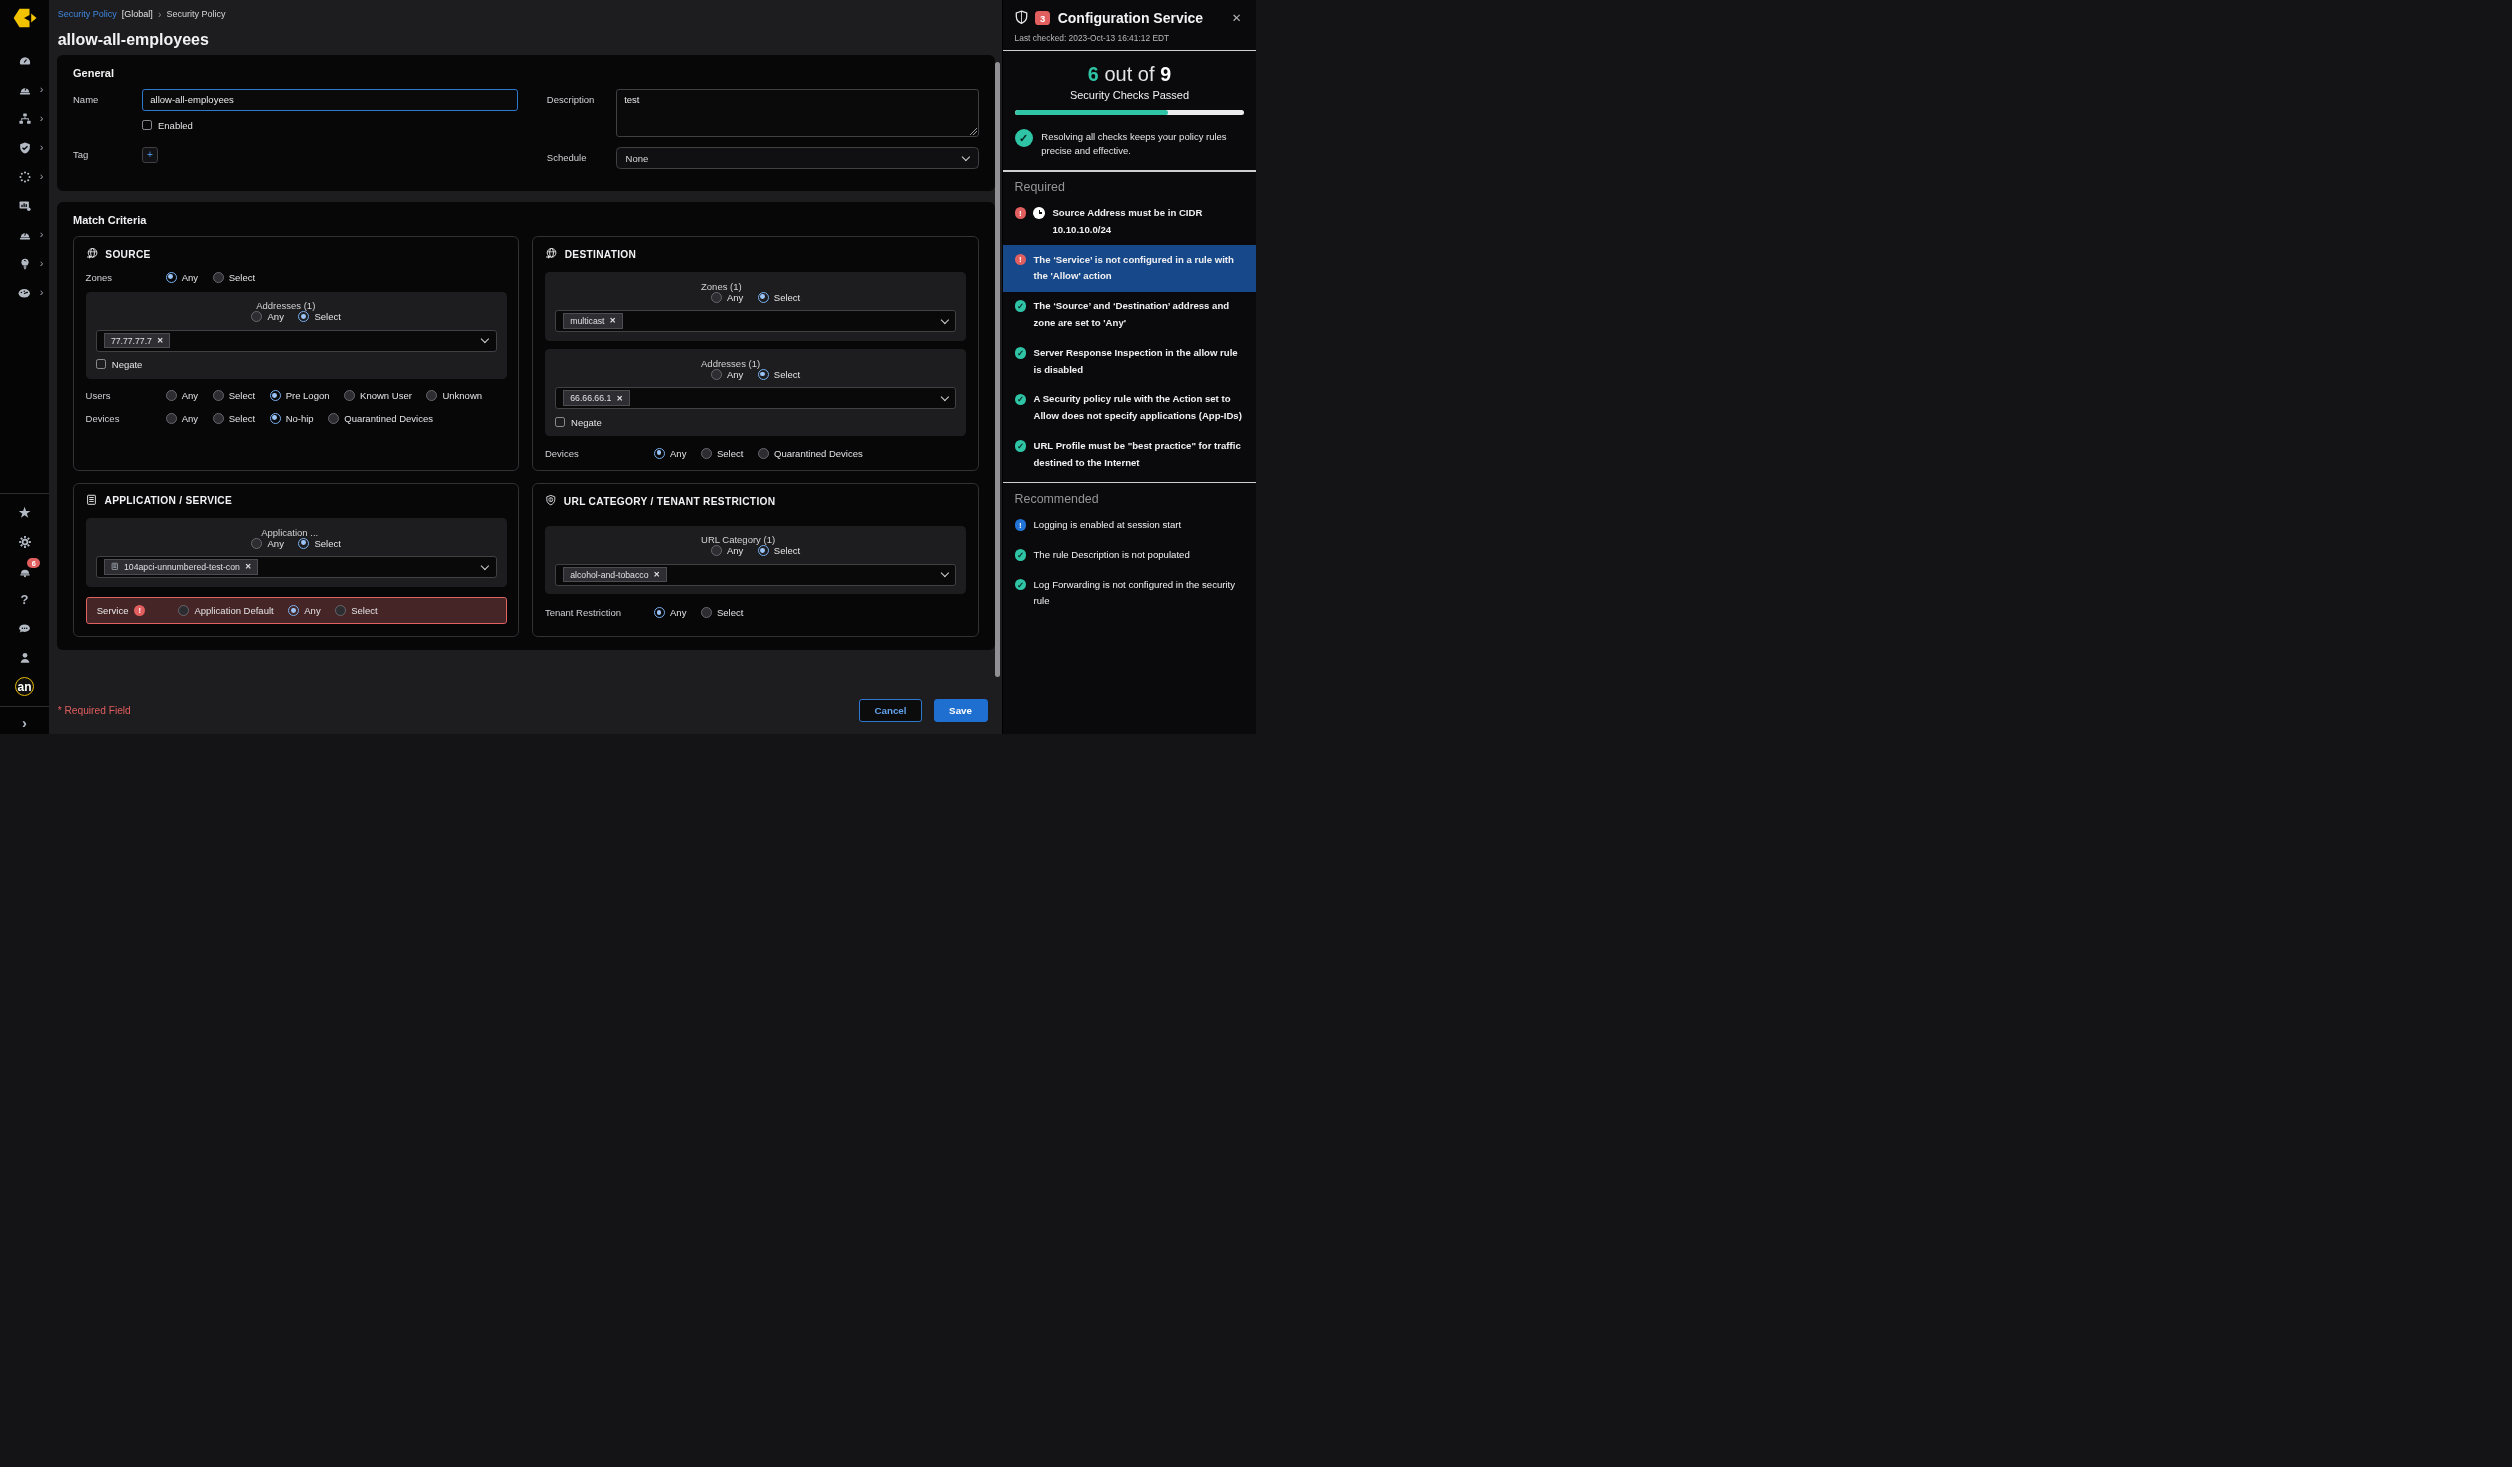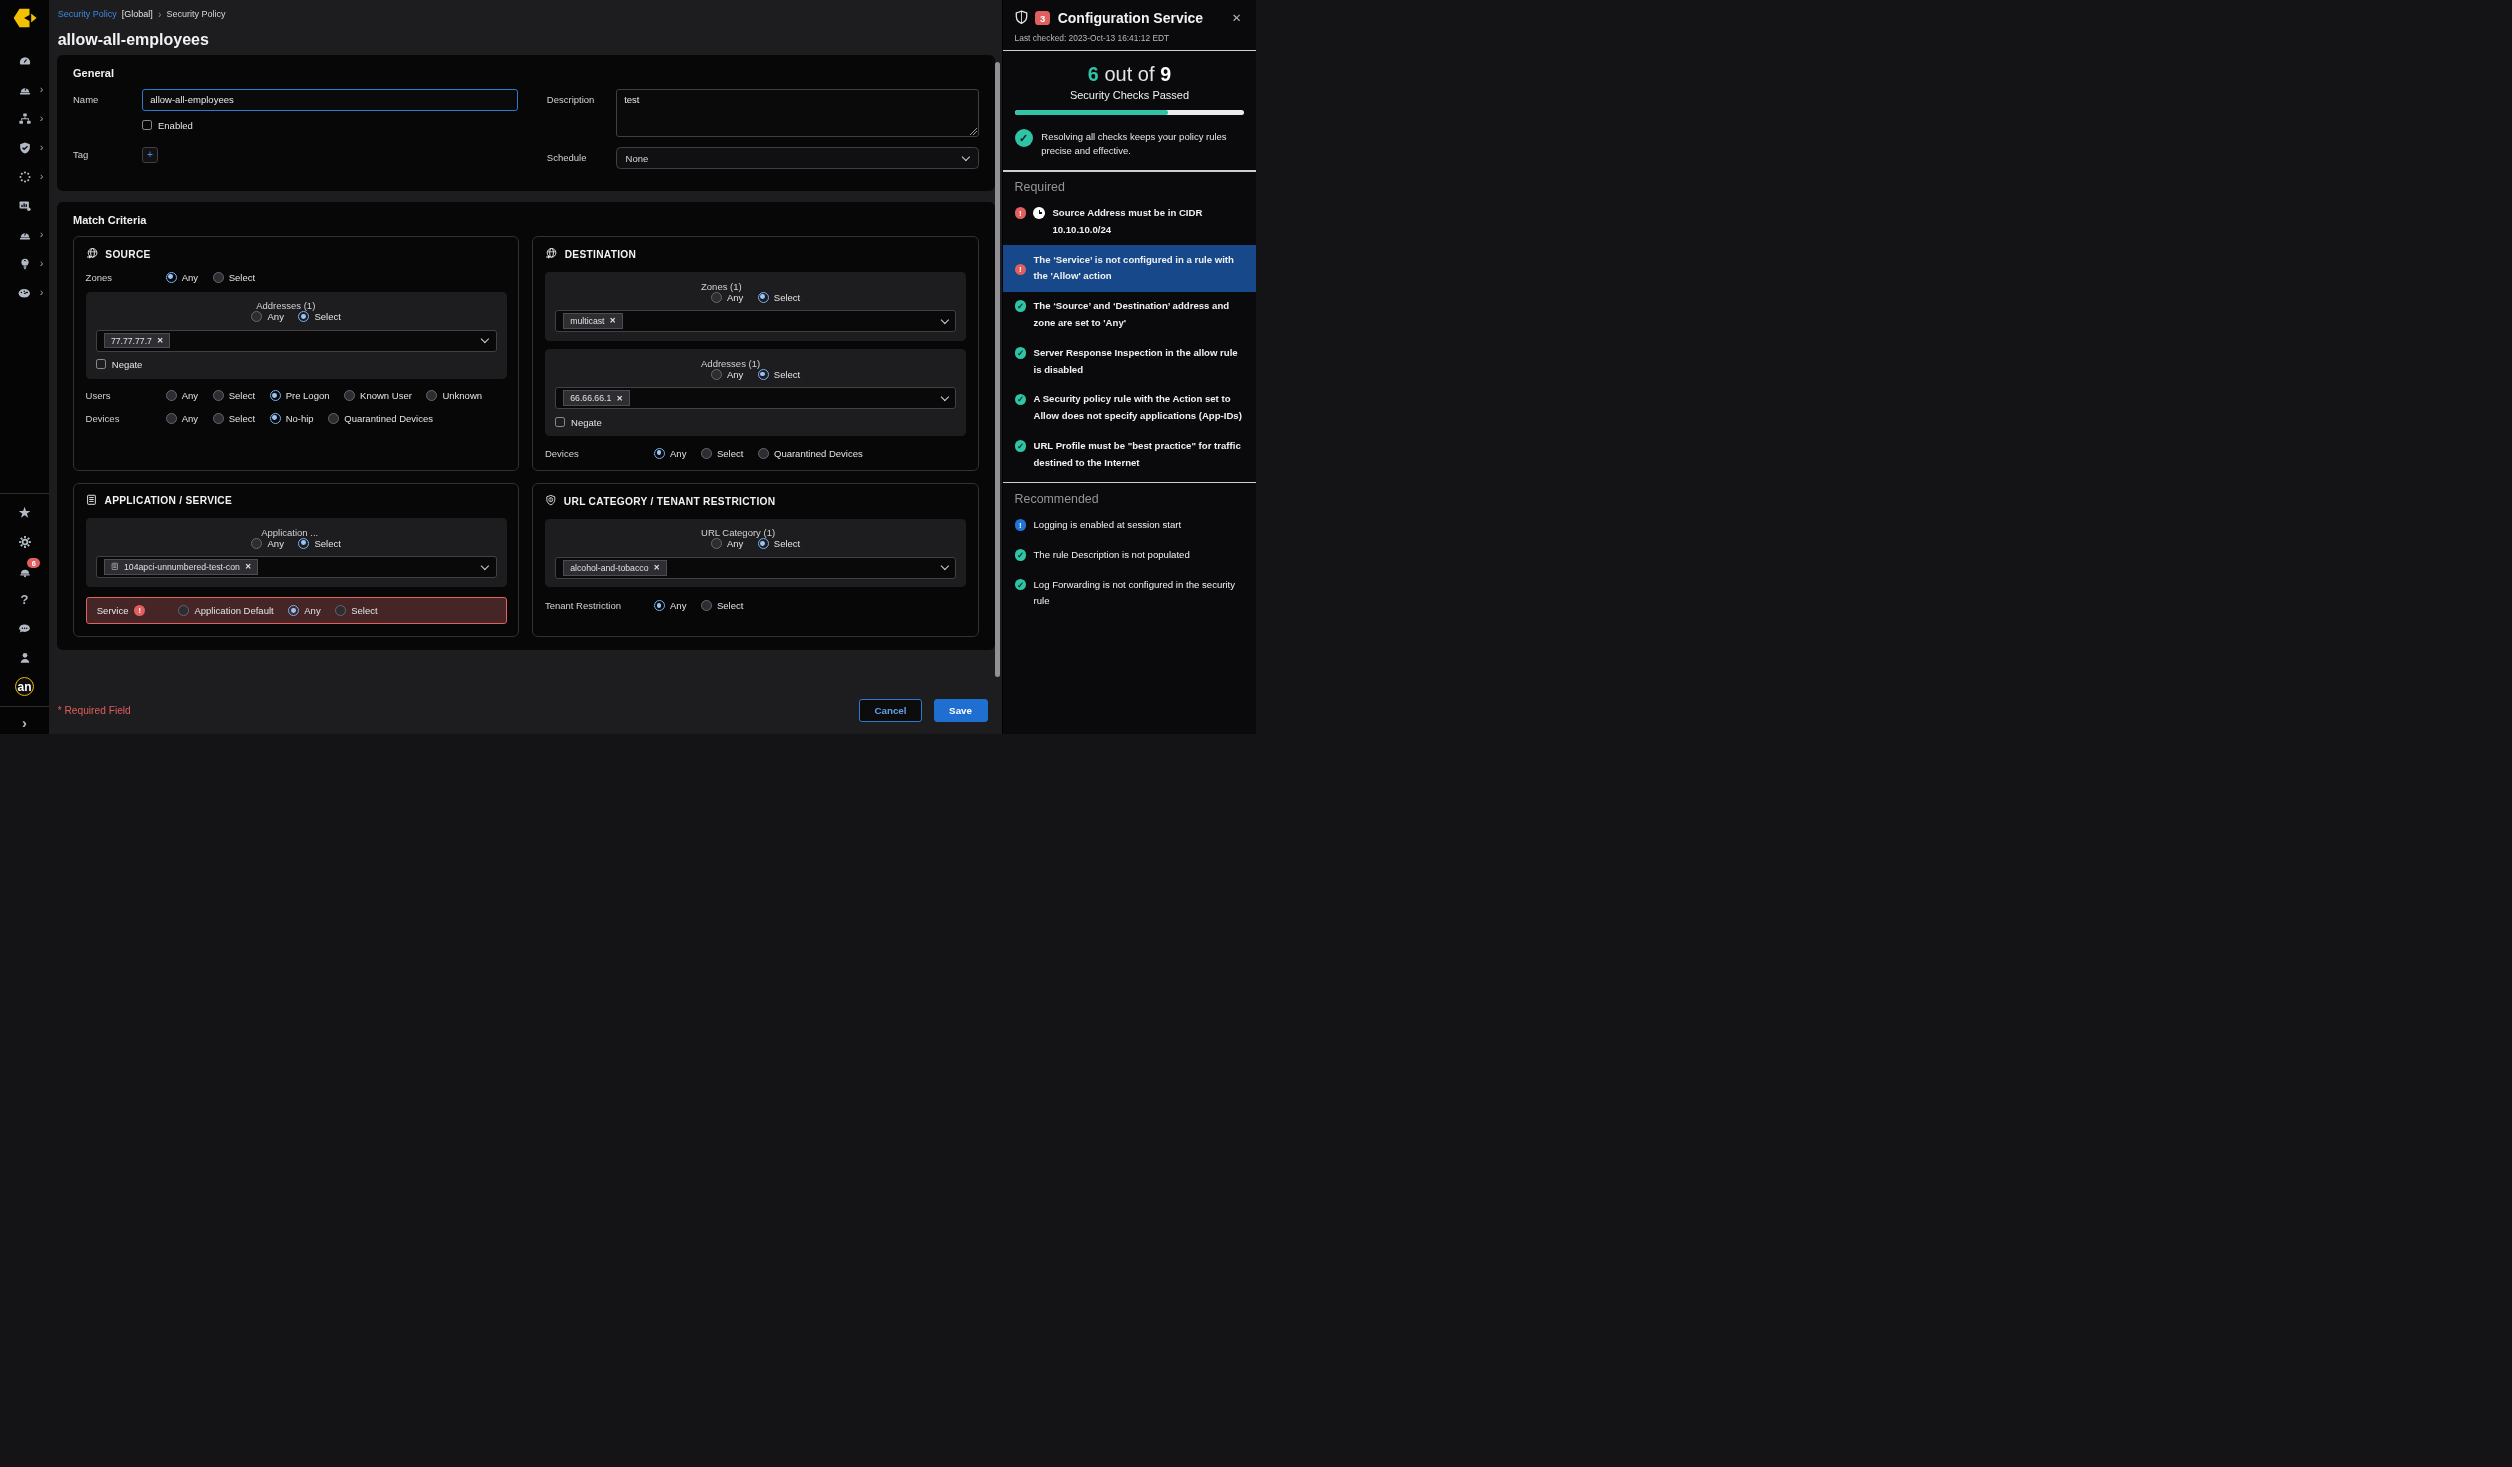--- a/index.html
+++ b/index.html
@@ -98,21 +98,21 @@
   .score-sub { color:#f0f0f2; font-size:11px; margin-top:2.9px; }
   .pbar { height:5.1px; border-radius:2.9px; background:#ececee; overflow:hidden; margin:8.7px 0 0; }
   .pfill { height:100%; background:#2ec4a5; border-radius:2.9px; }
   .note-row { display:flex; gap:8.7px; padding:10.2px 11.6px 13px; align-items:flex-start; }
   .note-ic { width:18px; height:18px; border-radius:50%; background:#2ec4a5; color:#07251f; font-size:11px; font-weight:bold; display:flex; align-items:center; justify-content:center; flex:none; }
   .note-txt { color:#e6e6e9; font-size:9.5px; line-height:1.45; padding-top:0.7px; }
   .sect-head { color:#949499; font-size:12.4px; padding:8.7px 11.6px 4.4px; }
   .citem { display:flex; gap:7.3px; padding:6.5px 11.6px; align-items:flex-start; cursor:pointer; }
   .citem .ctxt { font-size:9.6px; line-height:1.75; color:#f0f0f2; }
   .citem.strong .ctxt { font-weight:700; }
-  .citem.hl { background:#17498a;align-items:center; }
+  .citem.hl { background:#17498a; }
   .ic { width:11.6px; height:11.6px; border-radius:50%; flex:none; position:relative; margin-top:2.2px; }
   .ic-error { background:#e25f5f; }
   .ic-error::after, .ic-info::after { content:"!"; position:absolute; inset:0; display:flex; align-items:center; justify-content:center; color:#fff; font-size:8px; font-weight:bold; }
   .ic-info { background:#2273d6; }
   .ic-check { background:#2ec4a5; }
   .ic-check::after { content:"✓"; position:absolute; inset:0; display:flex; align-items:center; justify-content:center; color:#0d2b24; font-size:8.4px; font-weight:bold; }
   .ic-clock { background:#fff; }
   .ic-clock::before { content:""; position:absolute; left:5.2px; top:2.5px; width:1.3px; height:3.6px; background:#0a0a0a; }
   .ic-clock::after { content:""; position:absolute; left:5.2px; top:5.1px; width:3.3px; height:1.3px; background:#0a0a0a; }
   .resize-grip { position:relative; }
@@ -580,21 +580,21 @@
 
         <div class="panel">
           <div class="panel-head">
             <span><svg width="11.6" height="12.4" viewBox="0 0 18 18" fill="none" stroke="#e8e8ea" stroke-width="1.4">
                   <path d="M9 1.5l6.2 2.3v4.4c0 3.8-2.6 6.6-6.2 8-3.6-1.4-6.2-4.2-6.2-8V3.8z"></path>
                   <circle cx="9" cy="8.2" r="3.1" stroke-width="1.2"></circle>
                   <path d="M9 5.1v6.2" stroke-width="1"></path>
                 </svg></span>
             <span>URL CATEGORY / TENANT RESTRICTION</span>
           </div>
-          <div class="group" style="margin-top:10px;">
+          <div class="group" style="margin-top:17px;">
             <div class="prow">
               <span class="plabel w150">URL Category (1)</span>
               <div class="radios">
                   <span class="ropt">
                     <span class="radio"></span>
                     <span class="rlabel">Any</span>
                   </span>
                   <span class="ropt">
                     <span class="radio sel"></span>
                     <span class="rlabel">Select</span>

